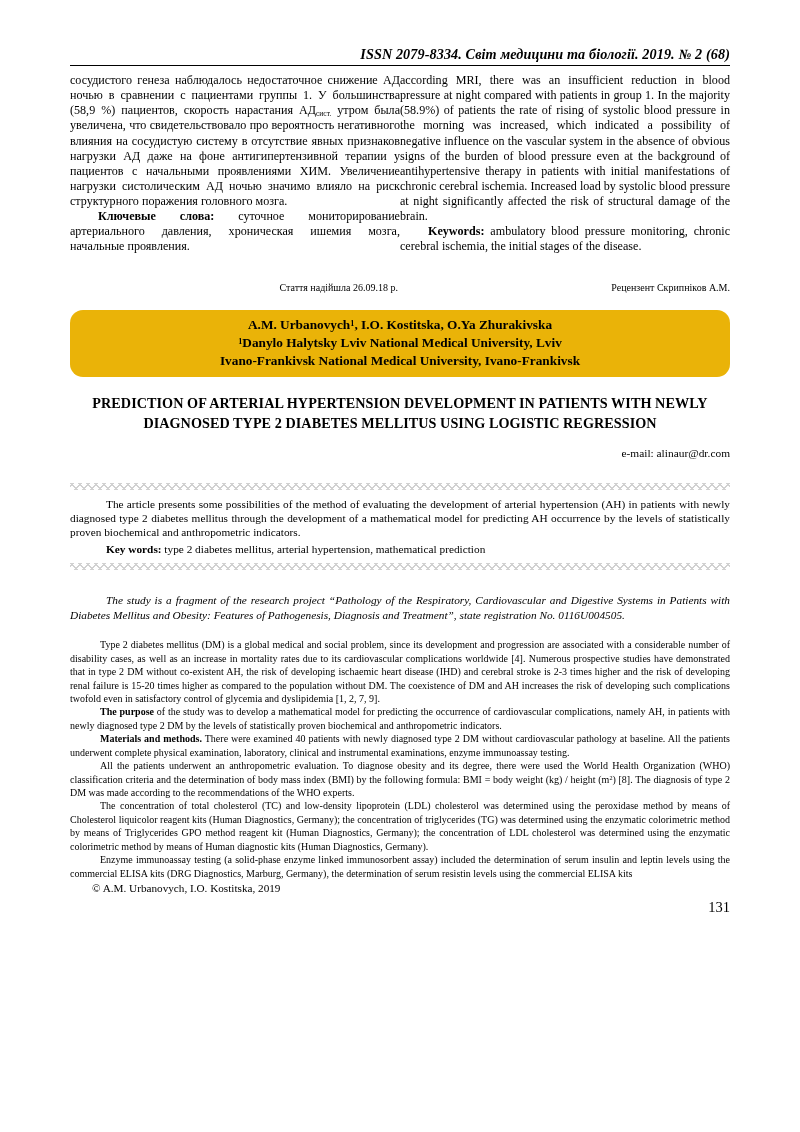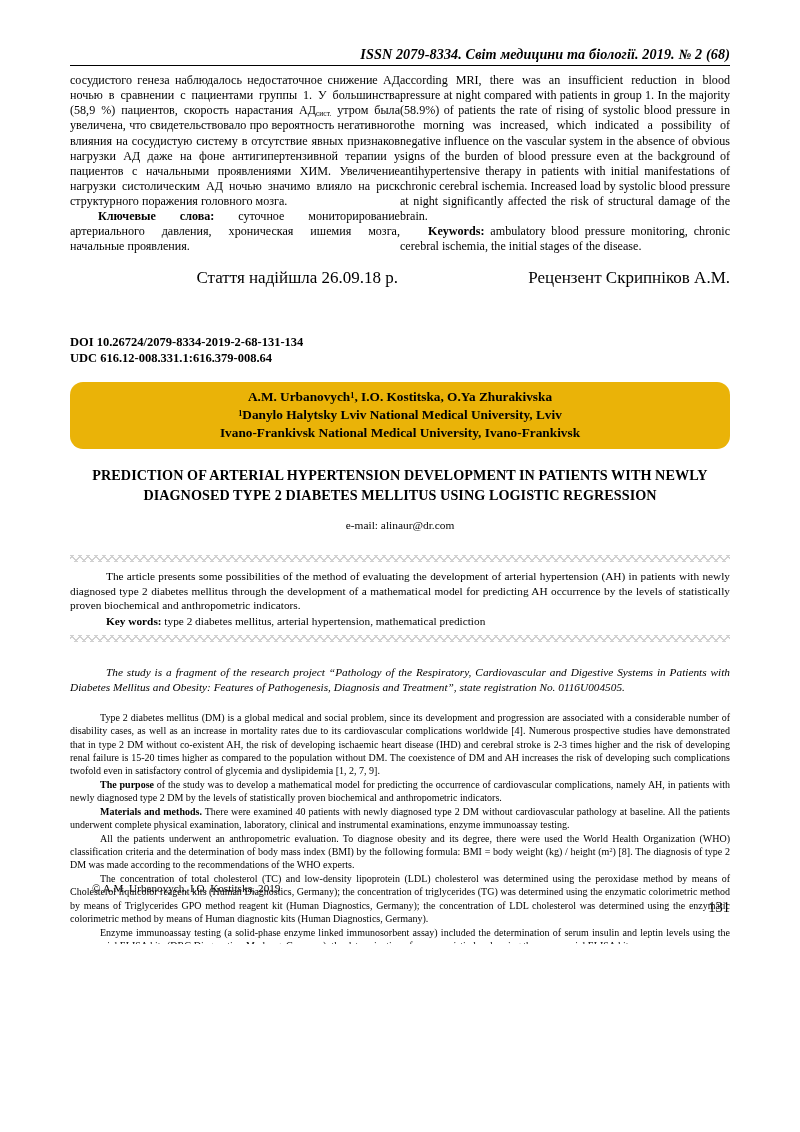--- a/index.html
+++ b/index.html
@@ -59,22 +59,22 @@
     margin-top: 0;
     text-indent: 28px;
   }
   .col b { font-weight: bold; }
   sub { font-size: 0.62em; vertical-align: -0.22em; }
   sup { font-size: 0.62em; vertical-align: 0.42em; }
 
   
   .submit-row {
     display: flex;
-    margin-top: 14px;
-    font-size: 17px;
+    margin-top: 28px;
+    font-size: 10px;
     line-height: 1.2;
   }
   .submit-row .left {
     flex: 1 1 0;
     text-align: right;
     padding-right: 4px;
   }
   .submit-row .right {
     flex: 1 1 0;
     text-align: right;
@@ -104,21 +104,21 @@
     margin-top: 16px;
     text-align: center;
     font-weight: bold;
     font-size: 14.2px;
     line-height: 1.42;
     letter-spacing: 0.05px;
   }
 
   .email {
     margin-top: 14px;
-    text-align: center;
+    text-align: right;
     font-size: 11.4px;
   }
 
   
   .abstract {
     margin-top: 15px;
     padding: 9px 0 7px 0;
     position: relative;
   }
   .wave {
@@ -201,24 +201,20 @@
       <p class="kw"><b>Keywords:</b><span> ambulatory blood pressure monitoring, chronic cerebral ischemia, the initial stages of the disease.</span></p>
     </div>
 
   </div>
 
   <div class="submit-row">
     <div class="left">Стаття надійшла 26.09.18 р.</div>
     <div class="right">Рецензент Скрипніков А.М.</div>
   </div>
 
-  <div class="ids">
-    <div>DOI 10.26724/2079-8334-2019-2-68-131-134</div>
-    <div>UDC 616.12-008.331.1:616.379-008.64</div>
-  </div>
 
   <div class="authorband" style="background: #eab308; border-radius: 13px;">
     <div>A.M. Urbanovych<sup>1</sup>, I.O. Kostitska, O.Ya Zhurakivska</div>
     <div><sup>1</sup>Danylo Halytsky Lviv National Medical University, Lviv</div>
     <div>Ivano-Frankivsk National Medical University, Ivano-Frankivsk</div>
   </div>
 
   <div class="art-title">PREDICTION OF ARTERIAL HYPERTENSION DEVELOPMENT IN PATIENTS WITH NEWLY DIAGNOSED TYPE 2 DIABETES MELLITUS USING LOGISTIC REGRESSION</div>
 
   <div class="email">e-mail: alinaur@dr.com</div>

